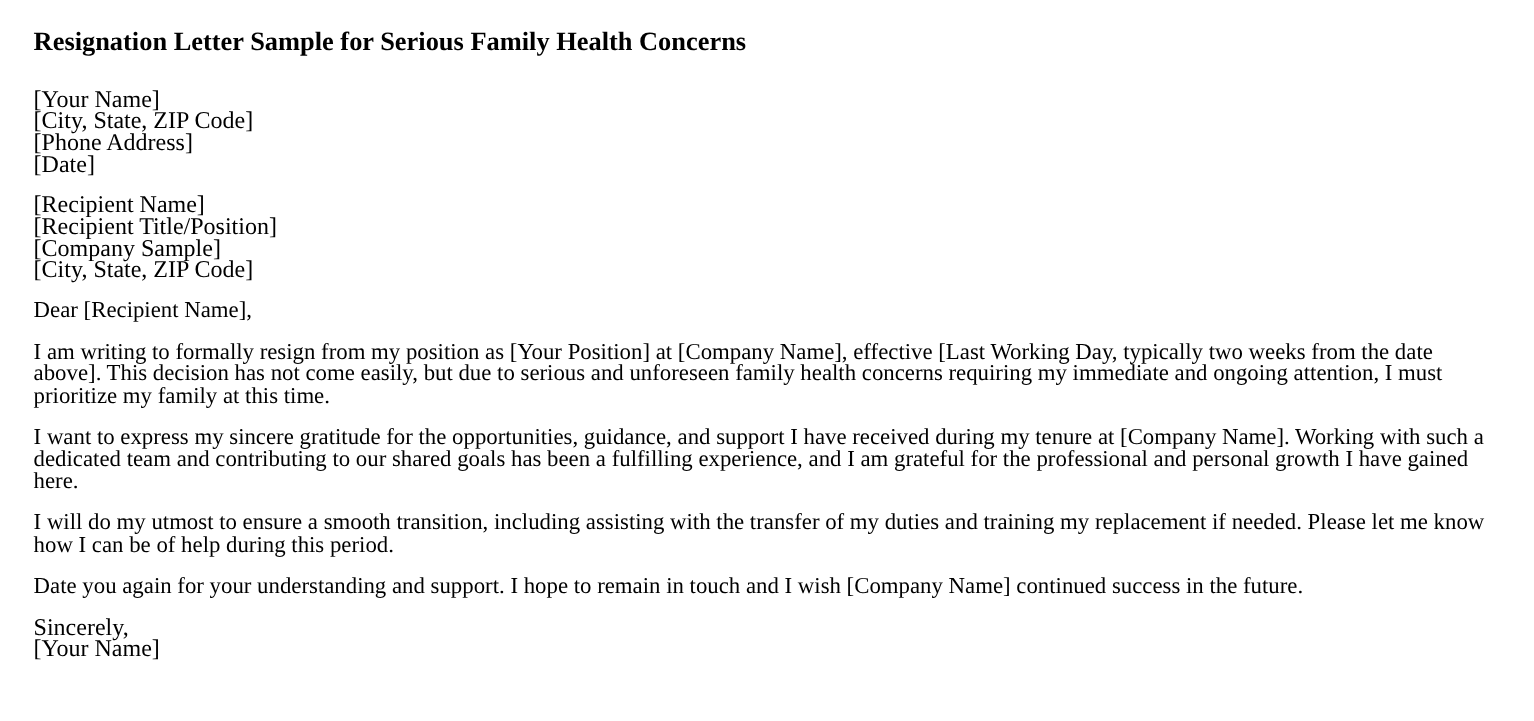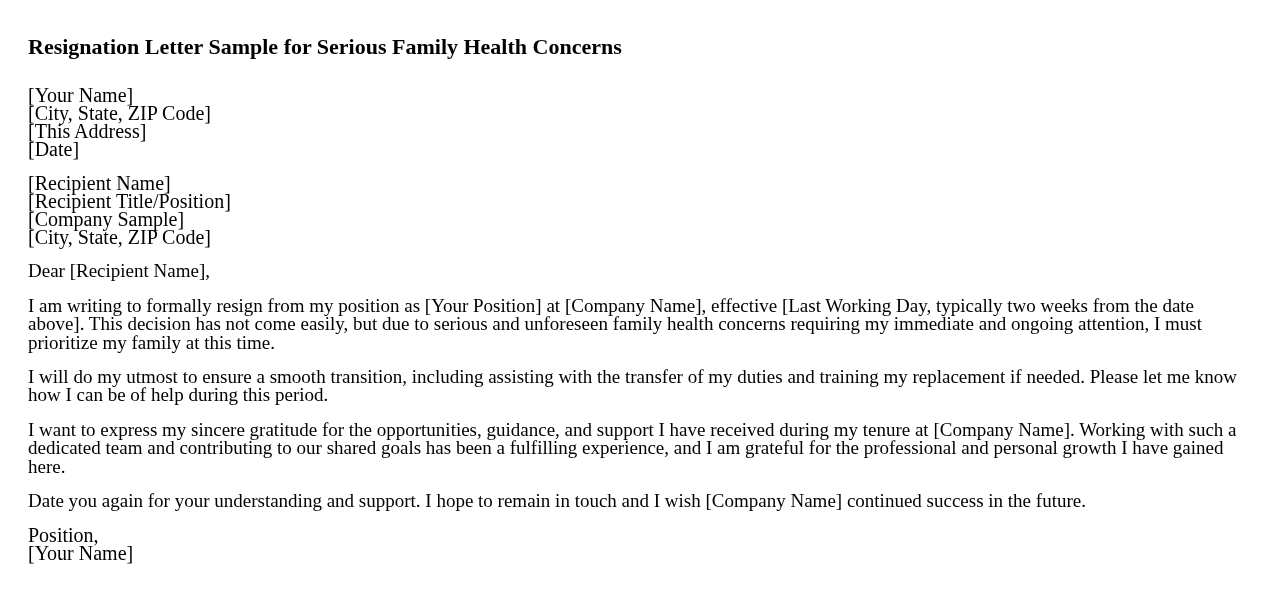--- a/index.html
+++ b/index.html
@@ -6,21 +6,21 @@
     margin: 0;
     padding: 0;
     background: #ffffff;
     color: #000000;
     font-family: "Liberation Serif", serif;
   }
   .doc {
     width: 1278px;
     height: 601px;
     box-sizing: border-box;
-    padding: 34px 36px 30px 28px;
+    padding: 22px 36px 30px 28px;
     overflow: hidden;
     font-family: Liberation Serif, serif;
   }
   .doc-title {
     font-size: 22px;
     font-weight: bold;
     margin: 0 0 27px 0;
     line-height: 1.15;
   }
   .block {
@@ -39,36 +39,36 @@
 </head>
 <body>
 
 <div class="doc">
 
   <h1 class="doc-title">Resignation Letter Sample for Serious Family Health Concerns</h1>
 
   <div class="block">
     <div class="line">[Your Name]</div>
     <div class="line">[City, State, ZIP Code]</div>
-    <div class="line">[This Address]</div>
+    <div class="line">[Phone Address]</div>
     <div class="line">[Date]</div>
   </div>
 
   <div class="block">
     <div class="line">[Recipient Name]</div>
     <div class="line">[Recipient Title/Position]</div>
     <div class="line">[Company Sample]</div>
     <div class="line">[City, State, ZIP Code]</div>
   </div>
 
   <p class="para">Dear [Recipient Name],</p>
 
   <p class="para">I am writing to formally resign from my position as [Your Position] at [Company Name], effective [Last Working Day, typically two weeks from the date above]. This decision has not come easily, but due to serious and unforeseen family health concerns requiring my immediate and ongoing attention, I must prioritize my family at this time.</p>
+  <p class="para">I want to express my sincere gratitude for the opportunities, guidance, and support I have received during my tenure at [Company Name]. Working with such a dedicated team and contributing to our shared goals has been a fulfilling experience, and I am grateful for the professional and personal growth I have gained here.</p>
   <p class="para">I will do my utmost to ensure a smooth transition, including assisting with the transfer of my duties and training my replacement if needed. Please let me know how I can be of help during this period.</p>
-  <p class="para">I want to express my sincere gratitude for the opportunities, guidance, and support I have received during my tenure at [Company Name]. Working with such a dedicated team and contributing to our shared goals has been a fulfilling experience, and I am grateful for the professional and personal growth I have gained here.</p>
   <p class="para">Date you again for your understanding and support. I hope to remain in touch and I wish [Company Name] continued success in the future.</p>
 
   <div class="block">
-    <div class="line">Position,</div>
+    <div class="line">Sincerely,</div>
     <div class="line">[Your Name]</div>
   </div>
 
 </div>
 
 </body></html>

